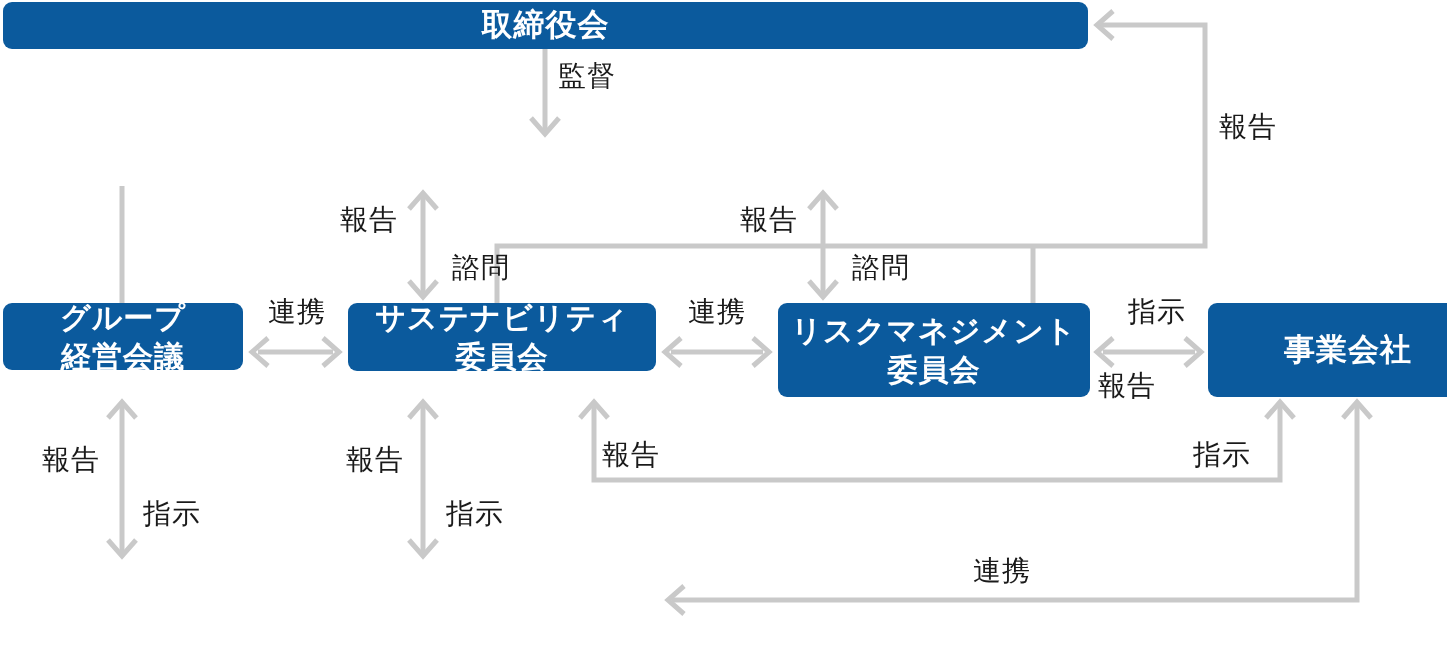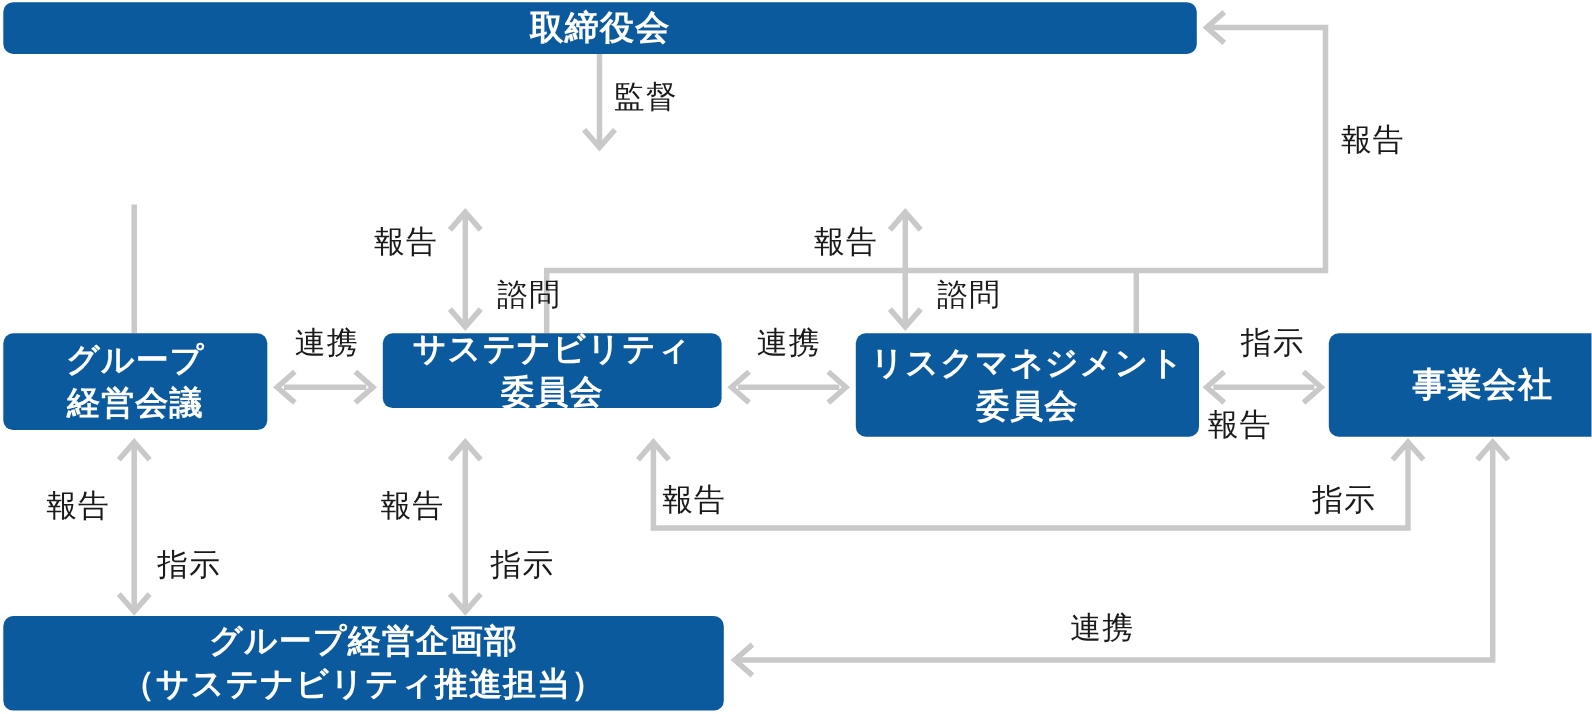--- a/index.html
+++ b/index.html
@@ -96,35 +96,33 @@
     <g>
       <path d="M1357 405 L1357 600 L672 600"></path>
       <path d="M1343 418 L1357 402 L1371 418"></path>
       <path d="M684 586 L668 600 L684 614"></path>
     </g>
   </svg>
 
   <div class="node single" style="left:3px;top:2px;width:1085px;height:47px;">取締役会</div>
 
 
-  <div class="node multi" style="left:3px;top:303px;width:240px;height:88px;">グループ
+  <div class="node multi" style="left:3px;top:303px;width:240px;height:67px;">グループ
 経営会議</div>
 
   <div class="node multi" style="left:348px;top:303px;width:308px;height:68px;">サステナビリティ
 委員会</div>
 
   <div class="node multi" style="left:778px;top:303px;width:312px;height:94px;font-family:Liberation Serif, serif;">リスクマネジメント
 委員会</div>
 
   <div class="node single" style="left:1208px;top:303px;width:280px;height:94px;">事業会社</div>
 
-  <div class="node multi" style="left:3px;top:560px;width:655px;height:86px;">グループ経営企画部
-（サステナビリティ推進担当）</div>
 
-  <span class="edge-label" style="left:558px;top:74px;">監督</span>
+  <span class="edge-label" style="left:558px;top:62px;">監督</span>
 
   <span class="edge-label" style="left:340px;top:206px;">報告</span>
   <span class="edge-label" style="left:452px;top:254px;">諮問</span>
 
   <span class="edge-label" style="left:740px;top:206px;">報告</span>
   <span class="edge-label" style="left:852px;top:254px;">諮問</span>
 
   <span class="edge-label" style="left:268px;top:298px;">連携</span>
   <span class="edge-label" style="left:688px;top:298px;">連携</span>
 

